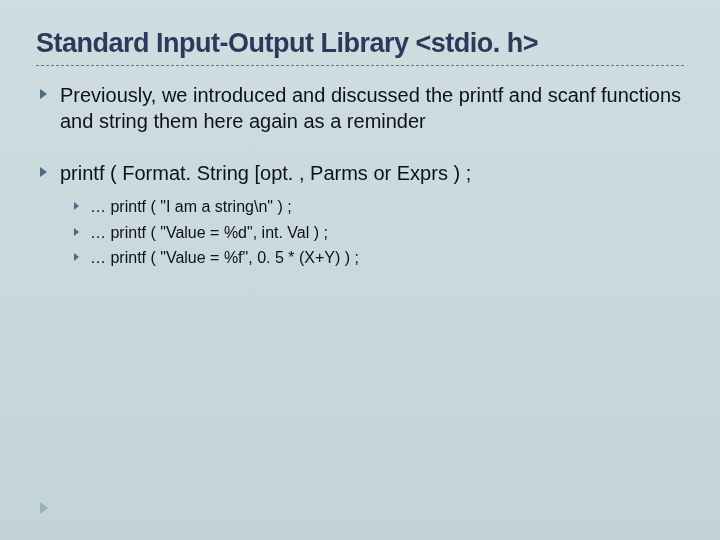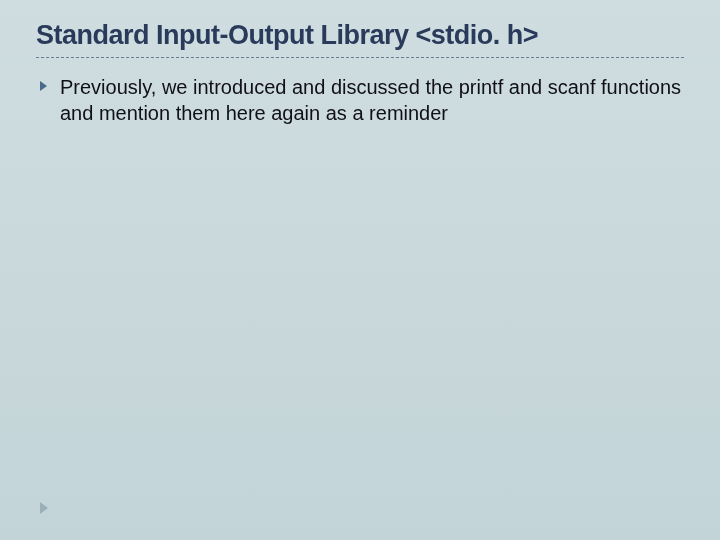--- a/index.html
+++ b/index.html
@@ -8,21 +8,21 @@
     width: 720px;
     height: 540px;
     background: #c8d8dc;
     font-family: Arial, Helvetica, sans-serif;
     overflow: hidden;
   }
   .slide {
     box-sizing: border-box;
     width: 720px;
     height: 540px;
-    padding: 20px 36px 20px 36px;
+    padding: 28px 36px 20px 36px;
     background: linear-gradient(180deg, #cfdde0 0%, #c3d4d8 100%);
     position: relative;
     color: #1a1a2a;
   }
   .title {
     font-size: 27px;
     font-weight: bold;
     color: #2a3a5a;
     margin: 0 0 6px 0;
     letter-spacing: -0.5px;
@@ -90,20 +90,28 @@
 </style>
 </head>
 <body>
 
 <div class="slide">
   <h1 class="title">Standard Input-Output Library &lt;stdio. h&gt;</h1>
   <hr class="hr">
   <ul class="bullets">
 
     <li class="lvl1">
-      <span>Previously, we introduced and discussed the printf and scanf functions and mention them here again as a reminder</span>
+      <span>Previously, we introduced and discussed the printf and scanf functions and string them here again as a reminder</span>
     </li>
 
+    <li class="lvl1">
+      <span>printf ( Format. String [opt. , Parms or Exprs ) ;</span>
+      <ul class="lvl2list">
+        <li class="lvl2">…  printf ( "I am a string\n" ) ;</li>
+        <li class="lvl2">…  printf ( "Value = %d", int. Val ) ;</li>
+        <li class="lvl2">…  printf ( "Value = %f", 0. 5 * (X+Y) ) ;</li>
+      </ul>
+    </li>
 
 
   </ul>
   <div class="footer-arrow"></div>
 </div>
 
 </body></html>

